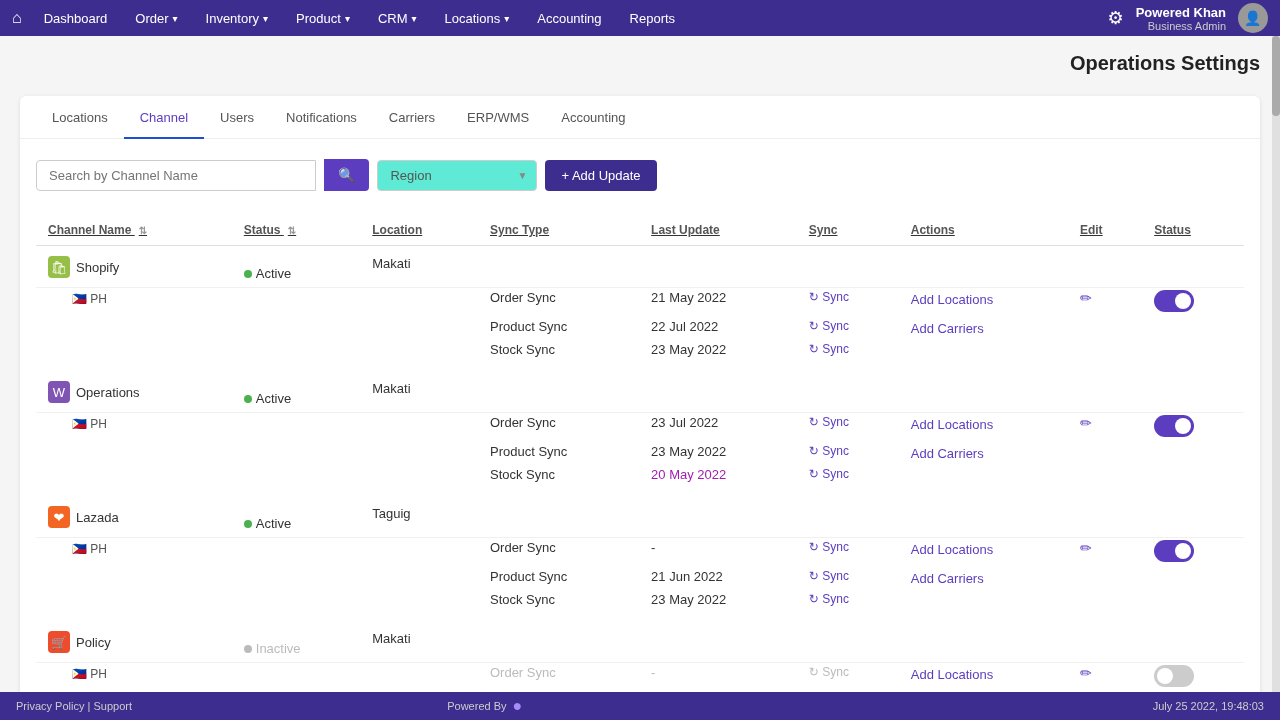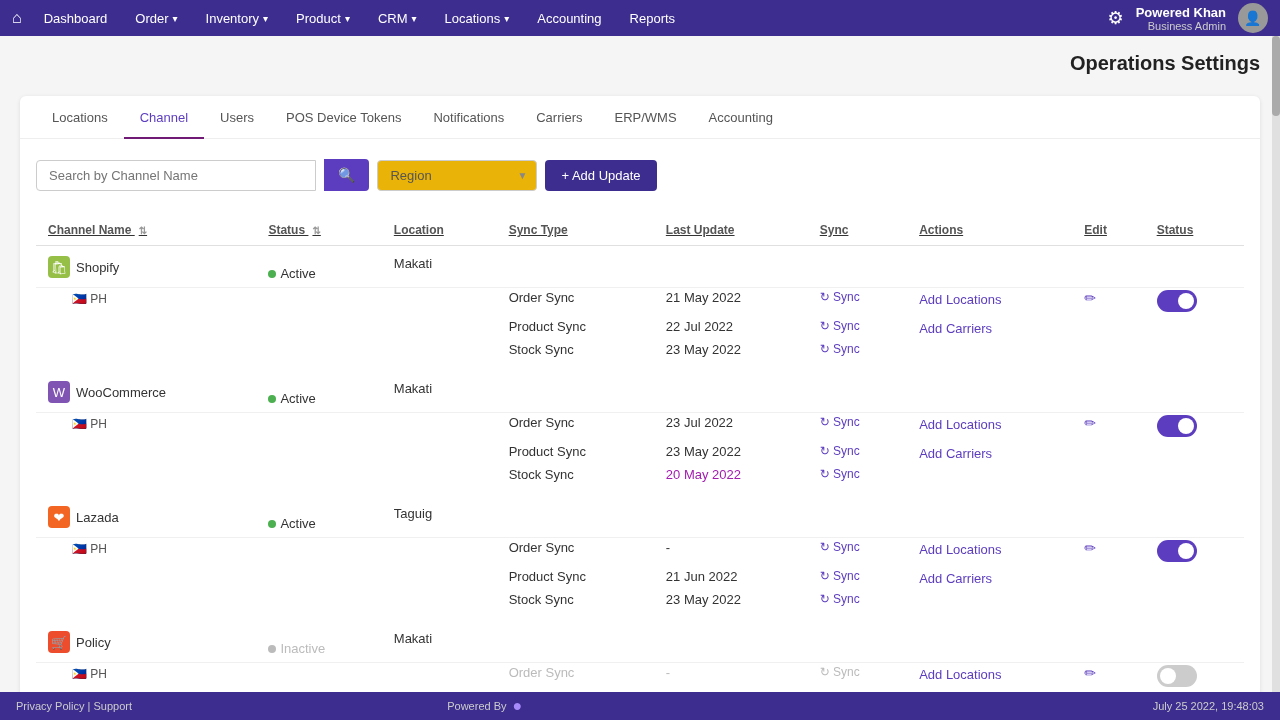--- a/index.html
+++ b/index.html
@@ -63,21 +63,21 @@
     .tab-item {
       padding: 14px 16px 12px;
       cursor: pointer;
       font-size: 13px;
       color: #555;
       border-bottom: 2px solid transparent;
       margin-bottom: -1px;
     }
     .tab-item.active {
       color: #5c3dbf;
-      border-bottom: 2px solid #701a75;
+      border-bottom: 2px solid #1d4ed8;
       font-weight: 500;
     }
 
     
     .content-area { padding: 20px 16px; }
 
     
     .toolbar {
       display: flex;
       align-items: center;
@@ -101,21 +101,21 @@
       color: white;
       font-size: 14px;
     }
     .region-select {
       margin-left: auto;
       border: 1px solid #ccc;
       border-radius: 4px;
       padding: 7px 28px 7px 12px;
       font-size: 13px;
       appearance: none;
-      background: #eab308;
+      background: #5eead4;
       width: 160px;
       cursor: pointer;
       color: #555;
     }
     .select-wrapper {
       position: relative;
       display: inline-block;
     }
     .select-wrapper::after {
       content: '▼';
@@ -325,21 +325,20 @@
 
 <div class="main-content">
   <div class="page-title">Operations Settings</div>
 
   <div class="tabs-card">
 
     <div class="tabs-header">
       <div class="tab-item">Locations</div>
       <div class="tab-item active">Channel</div>
       <div class="tab-item">Users</div>
-      <div class="tab-item">POS Device Tokens</div>
       <div class="tab-item">Notifications</div>
       <div class="tab-item">Carriers</div>
       <div class="tab-item">ERP/WMS</div>
       <div class="tab-item">Accounting</div>
     </div>
 
     <div class="content-area">
 
       <div class="toolbar">
         <input type="text" class="search-input" placeholder="Search by Channel Name" style="">
@@ -434,21 +433,21 @@
                 <td></td>
                 <td></td>
               </tr>
               <tr class="spacer-row">
                 <td colspan="9"></td>
               </tr>
               <tr class="channel-row">
     <td>
       <div class="channel-name">
         <span class="channel-icon" style="background:#7f54b3;color:white;">W</span>
-        <span>WooCommerce</span>
+        <span>Operations</span>
       </div>
     </td>
     <td>
       <div class="status-cell">
         <span class="status-dot status-active"></span>
         <span style="color:#333">Active</span>
       </div>
     </td>
     <td style="padding-top:10px;">Makati</td>
     <td></td>

